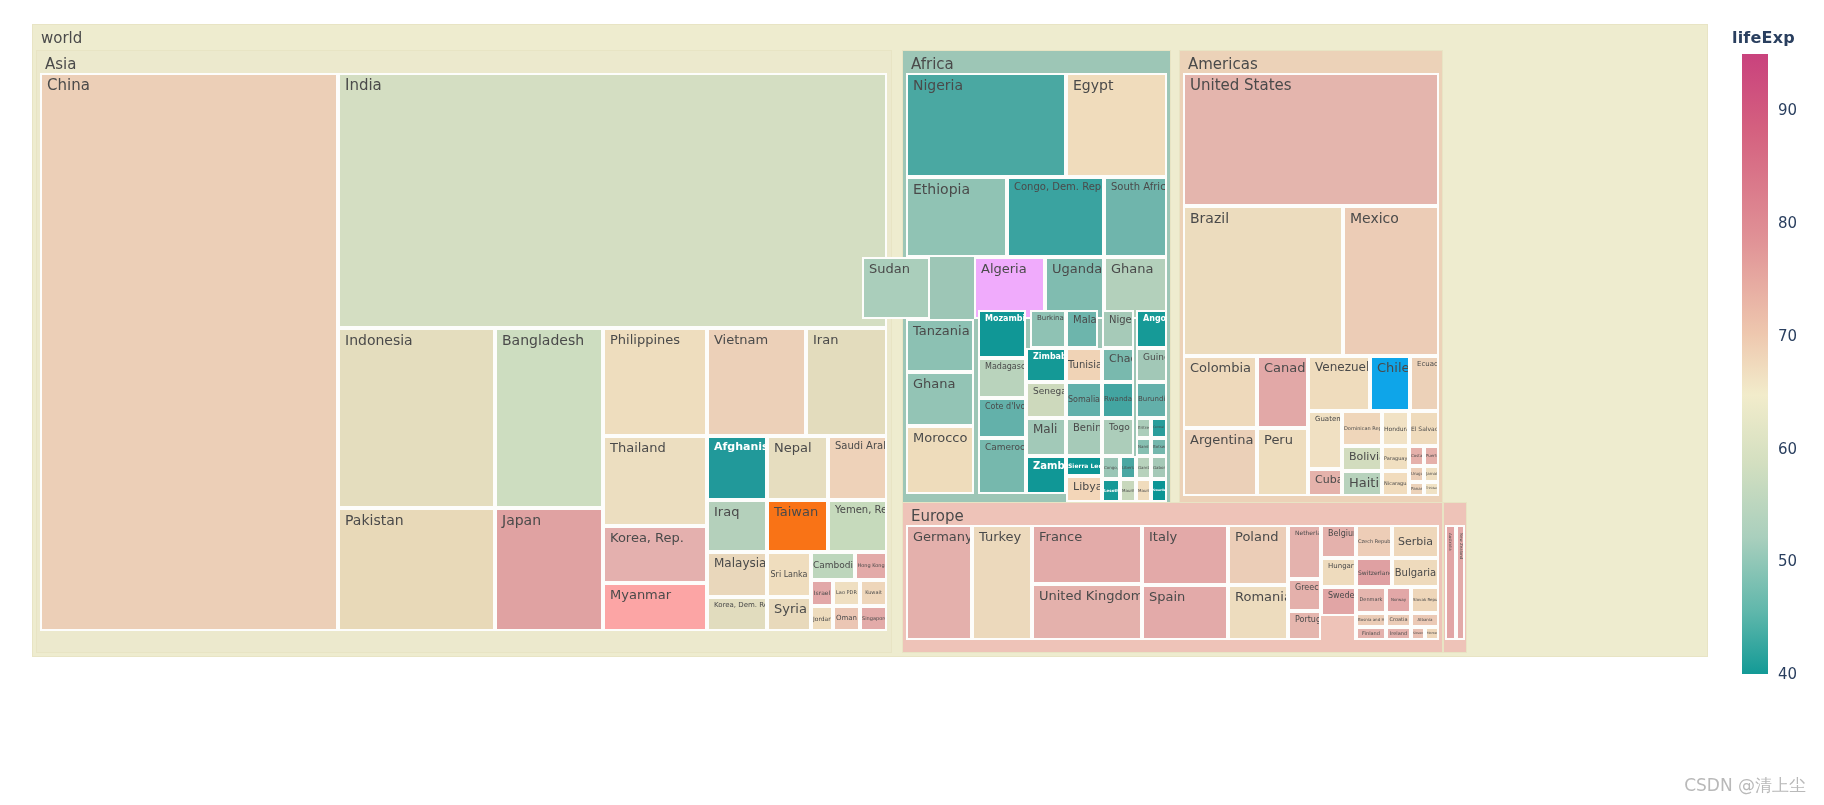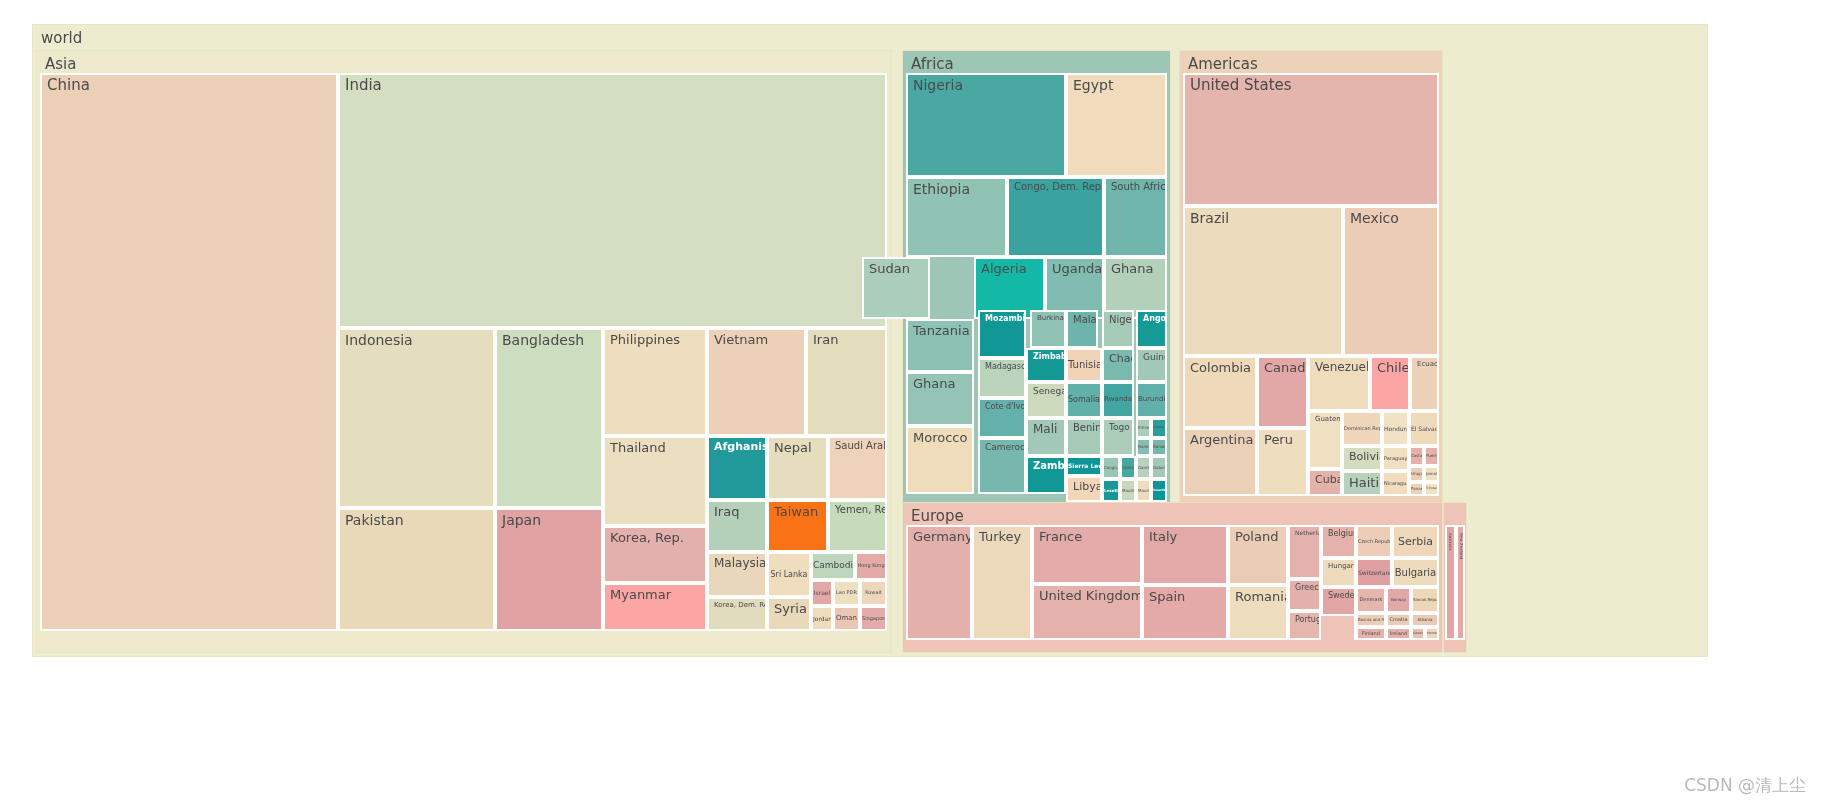--- a/index.html
+++ b/index.html
@@ -203,21 +203,21 @@
       </div>
       <div class="node" style="left: 1007px; top: 177px; width: 97px; height: 80px; background: rgb(58, 163, 160);">
         <span class="lbl" style="font-size: 10px;">Congo, Dem. Rep.</span>
       </div>
       <div class="node" style="left: 1104px; top: 177px; width: 63px; height: 80px; background: rgb(111, 181, 172);">
         <span class="lbl" style="font-size: 10px;">South Africa</span>
       </div>
       <div class="node" style="left: 862px; top: 257px; width: 68px; height: 62px; background: rgb(170, 206, 187);">
         <span class="lbl" style="font-size: 13px;">Sudan</span>
       </div>
-      <div class="node" style="left: 974px; top: 257px; width: 71px; height: 62px; background: #14b8a6;">
+      <div class="node" style="left: 974px; top: 257px; width: 71px; height: 62px; background: #f0abfc;">
         <span class="lbl" style="font-size: 13px;">Algeria</span>
       </div>
       <div class="node" style="left: 1045px; top: 257px; width: 59px; height: 62px; background: rgb(128, 188, 176);">
         <span class="lbl" style="font-size: 13px;">Uganda</span>
       </div>
       <div class="node" style="left: 1104px; top: 257px; width: 63px; height: 62px; background: rgb(179, 208, 187);">
         <span class="lbl" style="font-size: 13px;">Ghana</span>
       </div>
       <div class="node" style="left: 906px; top: 319px; width: 68px; height: 53px; background: rgb(140, 193, 179);">
         <span class="lbl" style="font-size: 13px;">Tanzania</span>
@@ -347,21 +347,21 @@
       </div>
       <div class="node" style="left: 1257px; top: 356px; width: 51px; height: 72px; background: rgb(226, 168, 167);">
         <span class="lbl" style="font-size: 13px;">Canada</span>
       </div>
       <div class="node" style="left: 1257px; top: 428px; width: 51px; height: 68px; background: rgb(238, 221, 190);">
         <span class="lbl" style="font-size: 13px;">Peru</span>
       </div>
       <div class="node" style="left: 1308px; top: 356px; width: 62px; height: 55px; background: rgb(239, 220, 189);">
         <span class="lbl" style="font-size: 12px;">Venezuela</span>
       </div>
-      <div class="node" style="left: 1370px; top: 356px; width: 40px; height: 55px; background: #fca5a5;">
+      <div class="node" style="left: 1370px; top: 356px; width: 40px; height: 55px; background: #0ea5e9;">
         <span class="lbl" style="font-size: 13px;">Chile</span>
       </div>
       <div class="node" style="left: 1410px; top: 356px; width: 29px; height: 55px; background: rgb(236, 209, 184);">
         <span class="lbl" style="font-size: 7px;">Ecuador</span>
       </div>
       <div class="node" style="left: 1308px; top: 411px; width: 34px; height: 58px; background: rgb(240, 224, 194);">
         <span class="lbl" style="font-size: 7px;">Guatemala</span>
       </div>
       <div class="node" style="left: 1308px; top: 469px; width: 34px; height: 27px; background: rgb(229, 178, 171);">
         <span class="lbl" style="font-size: 11px;">Cuba</span>
@@ -493,15 +493,27 @@
         <span class="lbl" style="font-size: 3px;">Montenegro</span>
       </div>
       <div class="node" style="left: 1445px; top: 525px; width: 11px; height: 115px; background: rgb(225, 165, 165);">
         <span class="lbl" style="font-size: 4px; writing-mode: vertical-rl; left: 1px; top: 6px;">Australia</span>
       </div>
       <div class="node" style="left: 1456px; top: 525px; width: 9px; height: 115px; background: rgb(226, 169, 168);">
         <span class="lbl" style="font-size: 4px; writing-mode: vertical-rl; left: 1px; top: 6px;">New Zealand</span>
       </div>
     </div>
 
+  <div id="cbar-wrap">
+    <div id="cbar-title">lifeExp</div>
+    <div id="cbar"></div>
+    <div id="cbar-ticks">
+        <div class="tick" style="top: 82.3636px;">90</div>
+        <div class="tick" style="top: 195.091px;">80</div>
+        <div class="tick" style="top: 307.818px;">70</div>
+        <div class="tick" style="top: 420.545px;">60</div>
+        <div class="tick" style="top: 533.273px;">50</div>
+        <div class="tick" style="top: 646px;">40</div>
+      </div>
+  </div>
 
   <div id="watermark">CSDN @清上尘</div>
 </div>
 
 </body></html>

